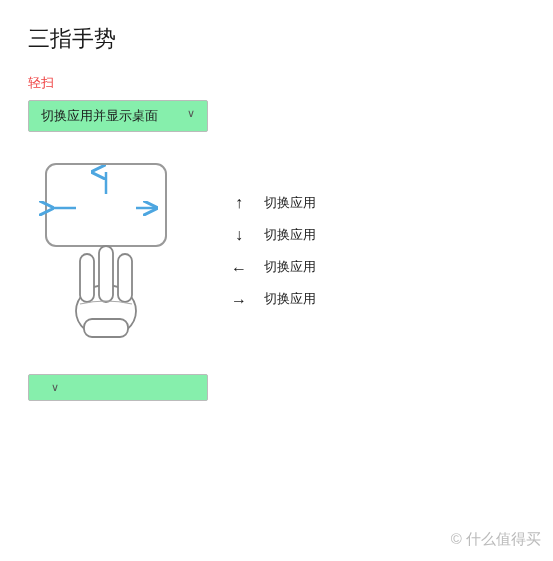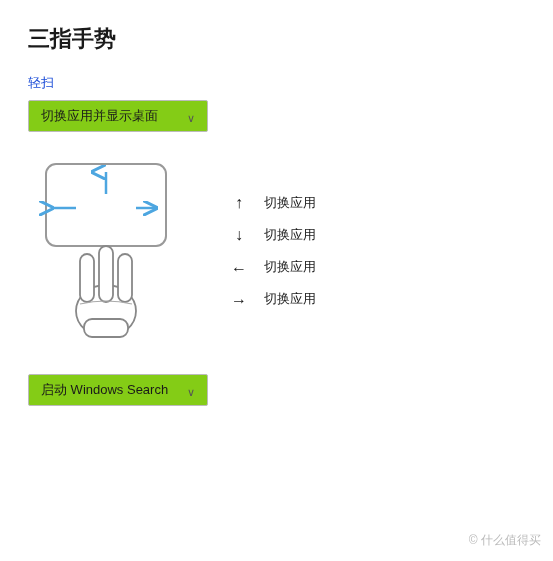--- a/index.html
+++ b/index.html
@@ -8,43 +8,43 @@
       font-family: "Microsoft YaHei", "SimHei", "PingFang SC", sans-serif;
       background: #fff;
       width: 553px;
       min-height: 561px;
       padding: 24px 28px;
       color: #1a1a1a;
     }
 
     .page-title {
       font-size: 22px;
-      font-weight: 700;
+      font-weight: 400;
       color: #1a1a1a;
       margin-bottom: 20px;
     }
 
     .section-label {
       font-size: 13px;
-      color: #1d4ed8;
+      color: #ef4444;
       margin-bottom: 8px;
     }
 
     .dropdown {
       display: inline-flex;
-      align-items: flex-end;
+      align-items: flex-start;
       justify-content: space-between;
       border: 1px solid #bbb;
       border-radius: 2px;
       padding: 6px 12px;
       font-size: 13px;
       color: #1a1a1a;
       cursor: pointer;
       min-width: 180px;
-      background: #84cc16;
+      background: #86efac;
     }
 
     .dropdown-chevron {
       margin-left: 10px;
       font-size: 11px;
       color: #555;
     }
 
     .gesture-area {
       display: flex;
@@ -86,21 +86,21 @@
       font-size: 16px;
       width: 18px;
       text-align: center;
       color: #1a1a1a;
     }
 
     .watermark {
       position: absolute;
       bottom: 12px;
       right: 12px;
-      font-size: 12px;
+      font-size: 15px;
       color: #bbb;
     }
   </style>
 </head>
 <body>
 
 <h1 class="page-title">三指手势</h1>
 
 <div>
   <div class="section-label">轻扫</div>
@@ -166,18 +166,17 @@
     <div class="legend-item">
       <span class="legend-arrow">→</span>
       <span>切换应用</span>
     </div>
   </div>
 </div>
 
 <div>
 
   <div class="dropdown">
-    <span>启动 Windows Search</span>
     <span class="dropdown-chevron">∨</span>
   </div>
 </div>
 
 <div class="watermark">© 什么值得买</div>
 
 </body></html>

